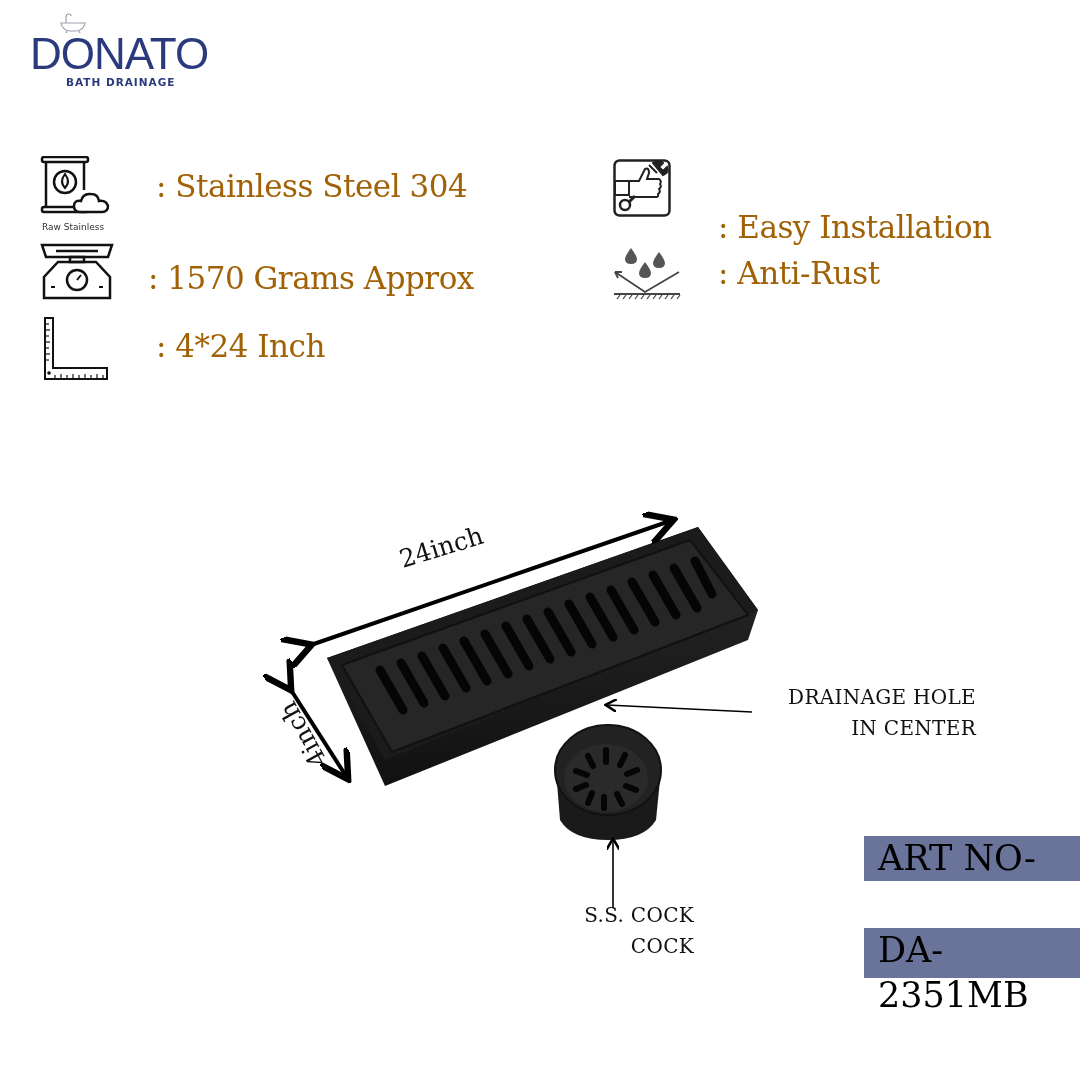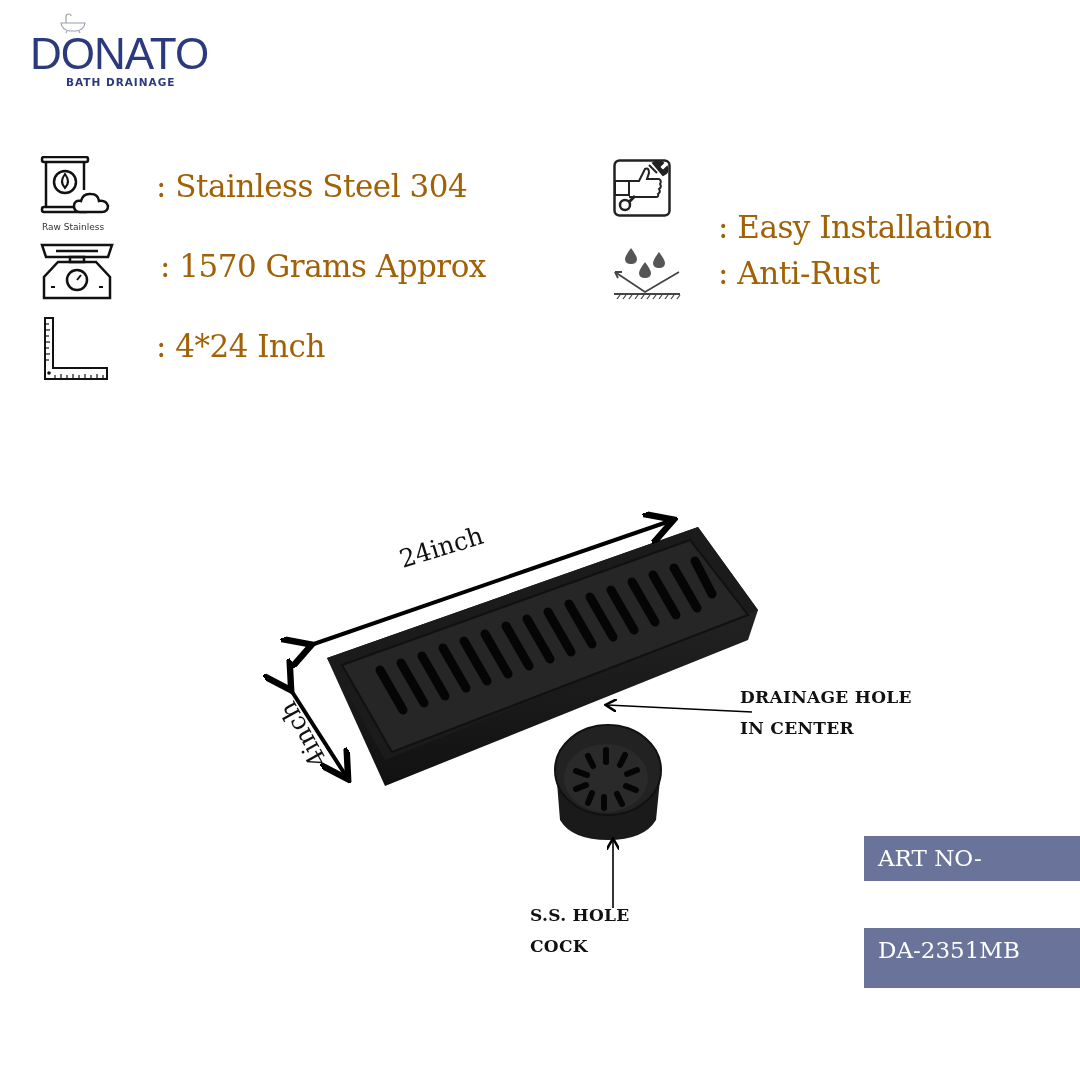--- a/index.html
+++ b/index.html
@@ -2,22 +2,22 @@
 <html><head>
 <meta charset="utf-8">
 <style>
   html, body { margin:0; padding:0; background:#ffffff; }
   body { width:1080px; height:1080px; position:relative; overflow:hidden; font-family:"DejaVu Serif", serif; color:#111; }
   .abs { position:absolute; }
   .logo-word { left:30px; top:32px; font-family:"Liberation Sans", sans-serif; font-size:44px; letter-spacing:-1px; color:#2a3a7c; font-weight:400; line-height:1; }
   .logo-sub { left:66px; top:76px; font-family:"DejaVu Sans", sans-serif; font-weight:bold; font-size:10.5px; letter-spacing:1px; color:#2a3a7c; }
   .spec { font-family:"DejaVu Serif", serif; font-size:31px; color:#a16207; white-space:nowrap; letter-spacing:-0.5px; }
   .icon-caption { font-family:"DejaVu Sans", sans-serif; font-size:9px; color:#333; }
-  .callout { font-family:"DejaVu Serif", serif; font-weight:bold; font-size:17px; color:#111; text-align:left; line-height:31px; letter-spacing:0.3px; }
-  .art-box { background:#6a7399; color:#ffffff; font-family:"DejaVu Serif", serif; font-size:23px; padding-left:14px; box-sizing:border-box; line-height:45px; }
+  .callout { font-family:"DejaVu Serif", serif; font-weight:normal; font-size:20px; color:#111; text-align:right; line-height:31px; letter-spacing:0.3px; }
+  .art-box { background:#6a7399; color:#000000; font-family:"DejaVu Serif", serif; font-size:35px; padding-left:14px; box-sizing:border-box; line-height:45px; }
   .dim-label { font-family:"DejaVu Serif", serif; font-size:25px; color:#111; }
 </style>
 </head>
 <body>
 
 <div class="abs" style="left:30px;top:10px;width:180px;height:80px;">
   <svg class="abs" style="left:28px;top:2px;" width="30" height="22" viewBox="0 0 30 22">
     <path d="M3 11 H27 Q26 18 18 19 H12 Q4 18 3 11 Z" fill="none" stroke="#9aa0b0" stroke-width="1.2"></path>
     <path d="M8 11 V5 Q8 2 11 2 Q13 2 13 4" fill="none" stroke="#9aa0b0" stroke-width="1.2"></path>
     <line x1="9" y1="19" x2="8" y2="21" stroke="#9aa0b0" stroke-width="1.2"></line>
@@ -41,21 +41,21 @@
 <svg class="abs" style="left:40px;top:243px;" width="74" height="58" viewBox="0 0 74 58">
   <path d="M2 2 H72 L68 14 H6 Z" fill="none" stroke="#111" stroke-width="2.5"></path>
   <line x1="16" y1="8" x2="58" y2="8" stroke="#111" stroke-width="2.5"></line>
   <rect x="30" y="14" width="14" height="5" fill="none" stroke="#111" stroke-width="2.5"></rect>
   <path d="M18 19 H56 L70 34 V55 H4 V34 Z" fill="none" stroke="#111" stroke-width="2.5"></path>
   <circle cx="37" cy="37" r="10" fill="none" stroke="#111" stroke-width="2.5"></circle>
   <line x1="37" y1="37" x2="41" y2="32" stroke="#111" stroke-width="2"></line>
   <line x1="11" y1="44" x2="15" y2="44" stroke="#111" stroke-width="2"></line>
   <line x1="59" y1="44" x2="63" y2="44" stroke="#111" stroke-width="2"></line>
 </svg>
-<div class="abs spec" style="left:148px;top:248px;margin-left:12px;">: 1570 Grams Approx</div>
+<div class="abs spec" style="left:148px;top:260px;">: 1570 Grams Approx</div>
 
 <svg class="abs" style="left:43px;top:316px;" width="66" height="66" viewBox="0 0 66 66">
   <path d="M2 2 H10 V52 H64 V63 H2 Z" fill="none" stroke="#111" stroke-width="2"></path>
   <g stroke="#111" stroke-width="1.2">
     <line x1="2" y1="8" x2="6" y2="8"></line>
       <line x1="2" y1="14" x2="7" y2="14"></line>
       <line x1="2" y1="20" x2="6" y2="20"></line>
     <line x1="2" y1="26" x2="7" y2="26"></line>
       <line x1="2" y1="32" x2="6" y2="32"></line>
       <line x1="2" y1="38" x2="7" y2="38"></line>
@@ -167,18 +167,18 @@
 </svg>
 
 <div class="abs dim-label" style="left:396px;top:546px;transform:rotate(-17deg);transform-origin:left top;">24inch</div>
 <div class="abs dim-label" style="left:268px;top:720px;transform:rotate(61deg) scale(-1,-1);transform-origin:center;">4inch</div>
 
 <div class="abs callout" style="left:740px;top:682px;width:236px;">
   <div>DRAINAGE HOLE</div>
   <div>IN CENTER</div>
 </div>
 <div class="abs callout" style="left:530px;top:900px;width:164px;">
-  <div>S.S. HOLE</div>
+  <div>S.S. COCK</div>
   <div>COCK</div>
 </div>
 
 <div class="abs art-box" style="left:864px;top:836px;width:216px;height:45px;">ART NO-</div>
-<div class="abs art-box" style="left:864px;top:928px;width:216px;height:60px;">DA-2351MB</div>
+<div class="abs art-box" style="left:864px;top:928px;width:216px;height:50px;">DA-2351MB</div>
 
 </body></html>

